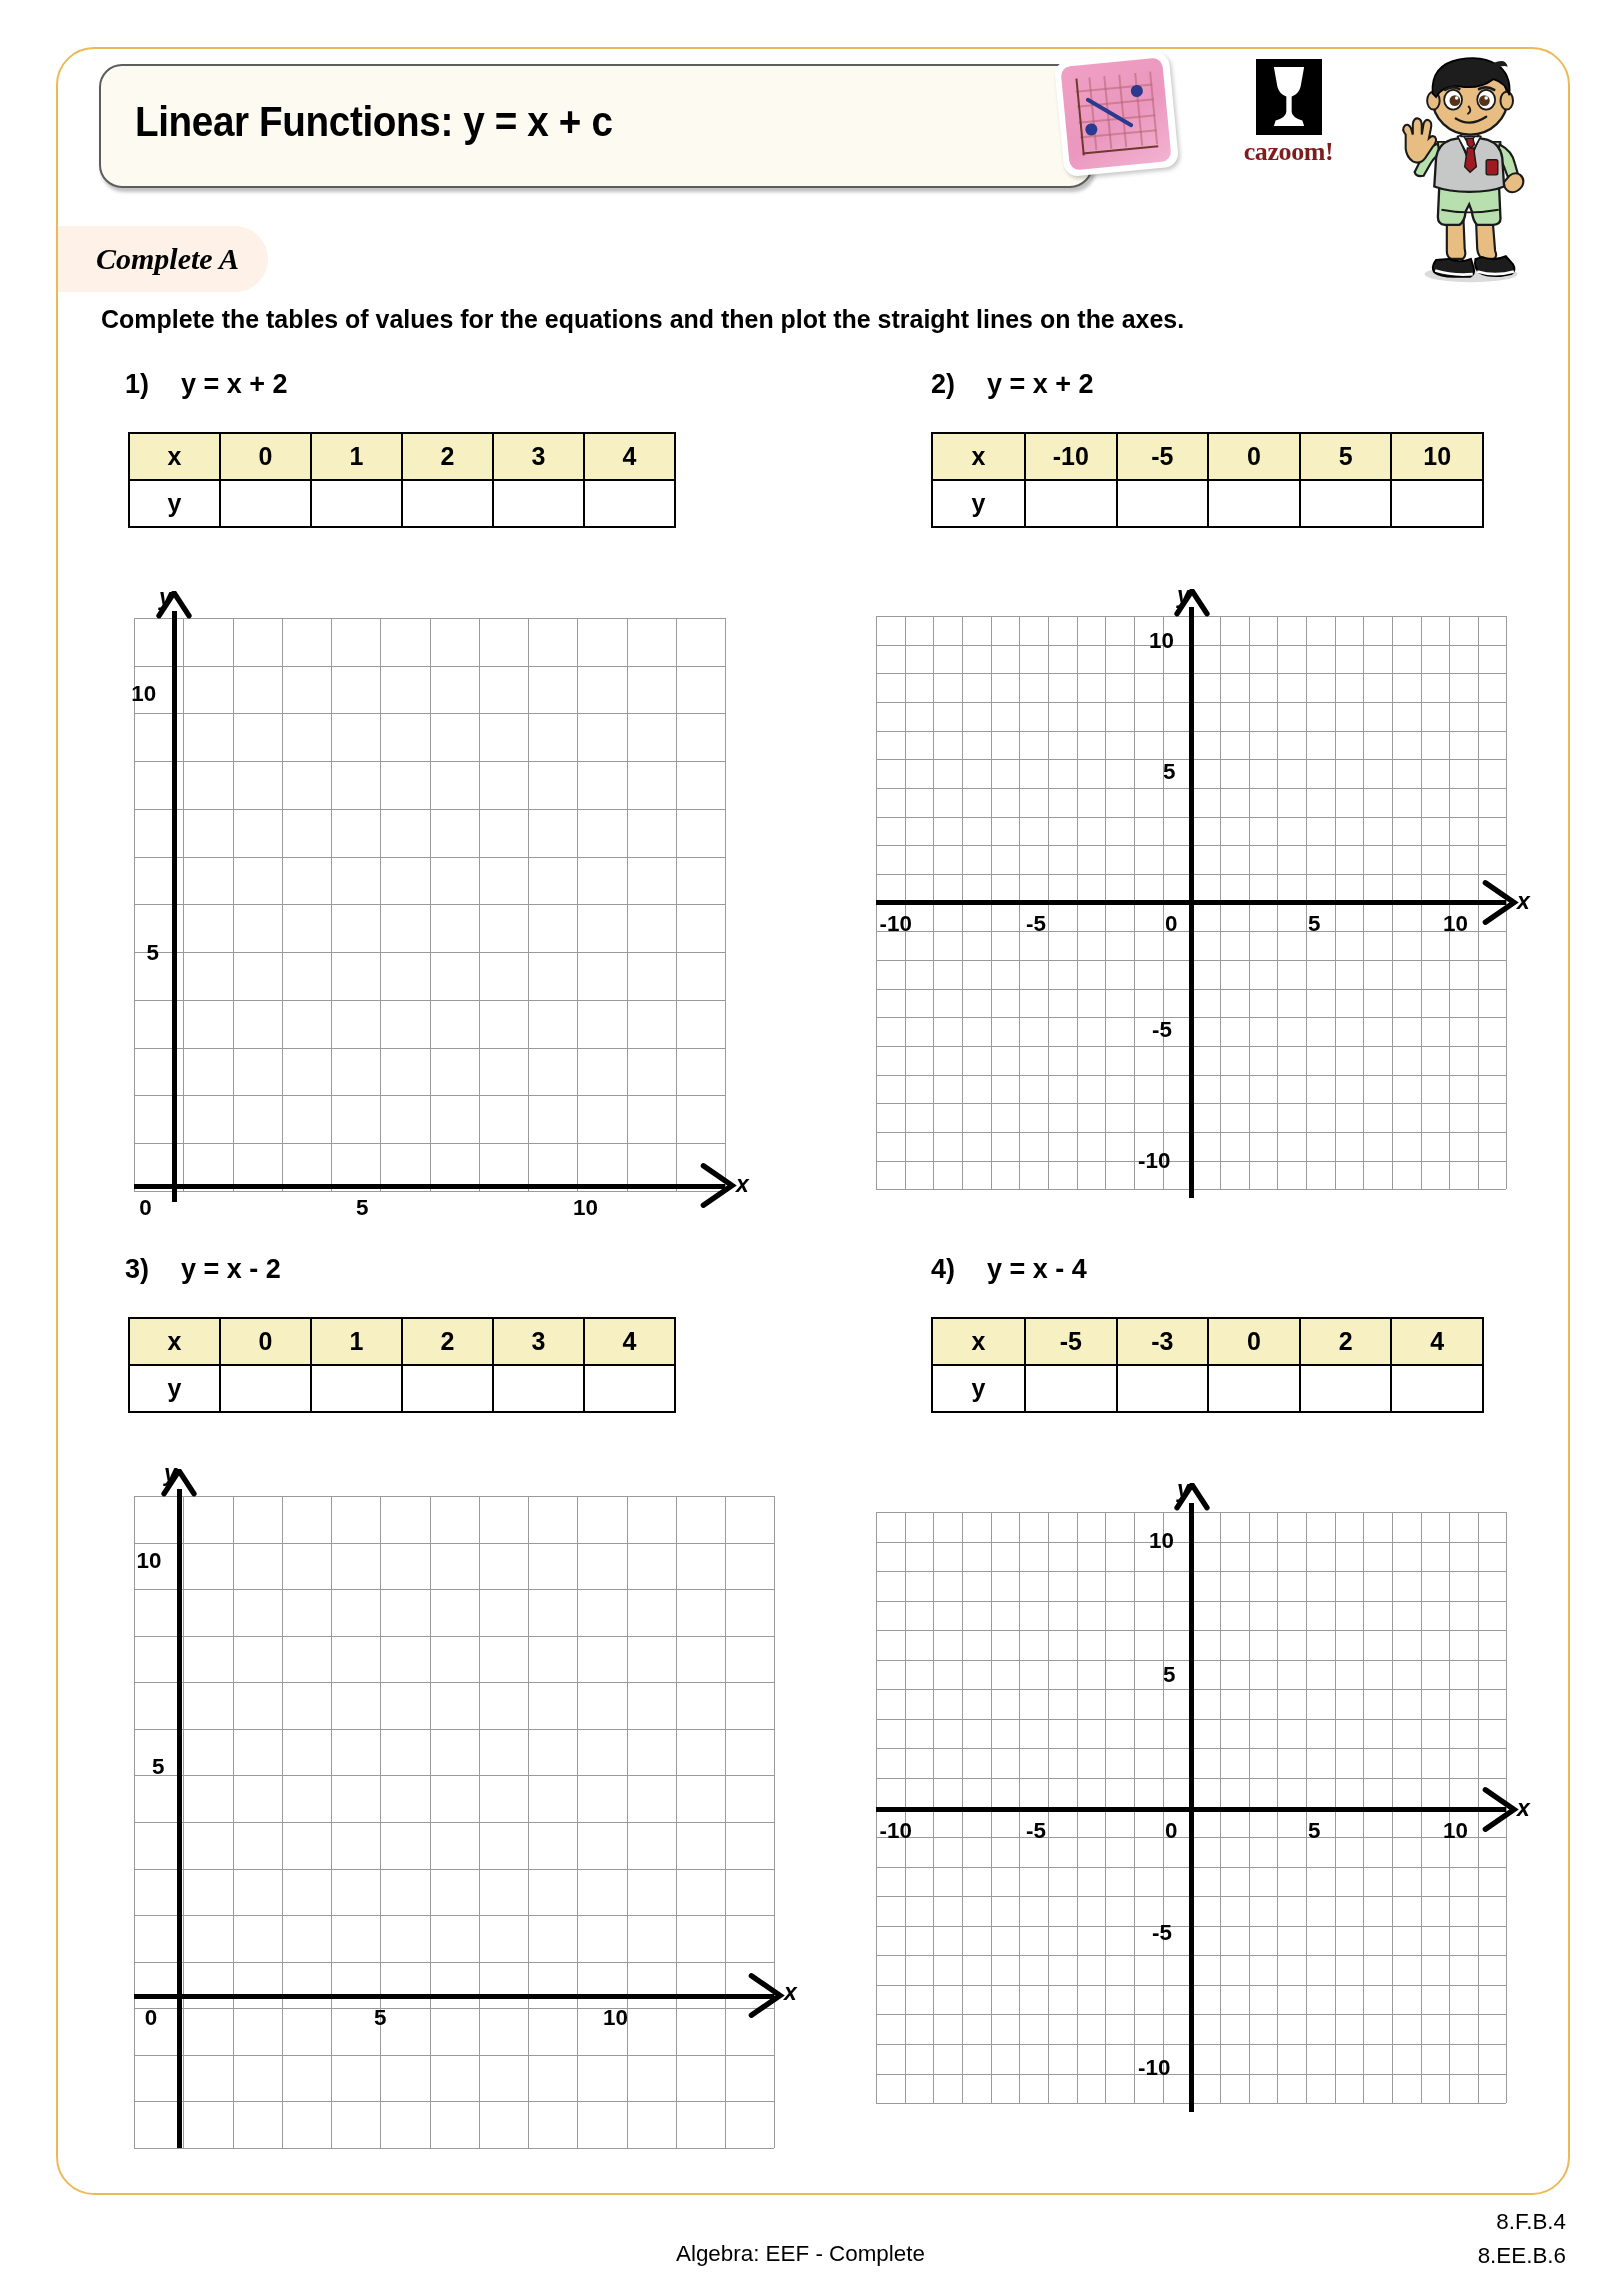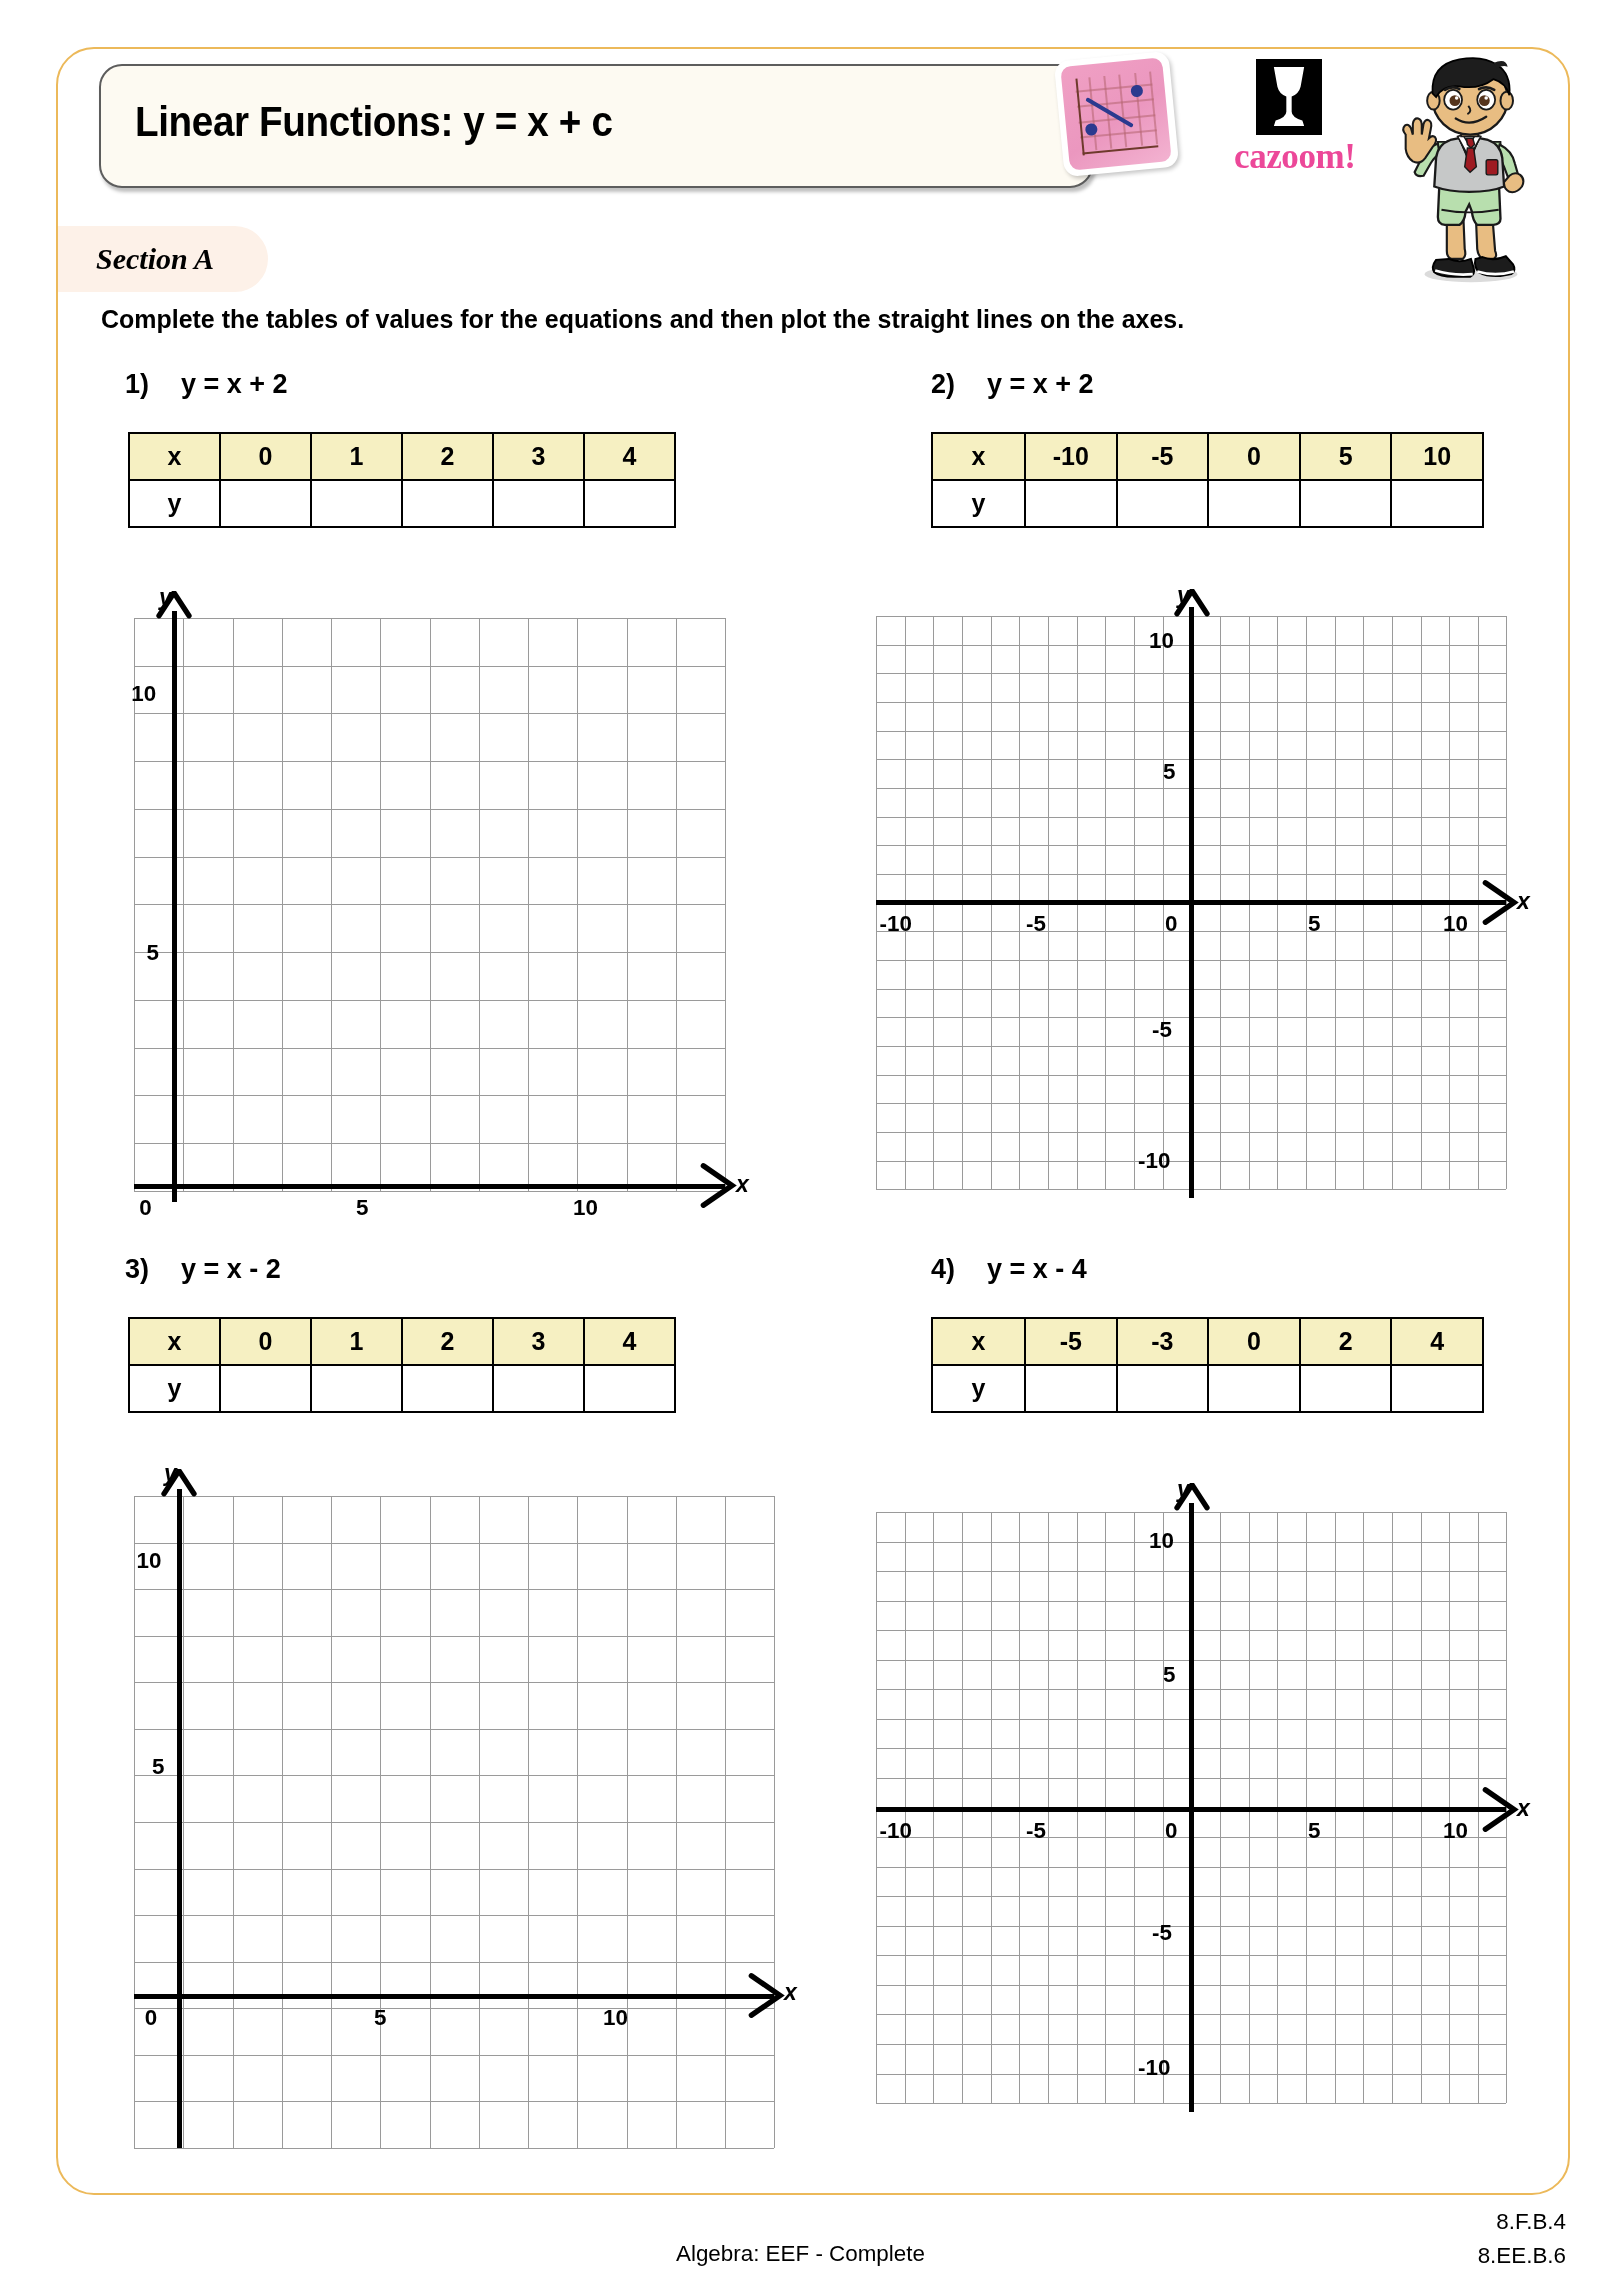--- a/index.html
+++ b/index.html
@@ -106,23 +106,23 @@
     background: #000000;
     position: relative;
   }
   #logo-goblet {
     position: absolute; left: 50%; top: 6.3px; transform: translateX(-50%);
     width: 41px; height: 63px;
   }
   #logo-word {
     font-family: "Liberation Serif", serif;
     font-weight: bold;
-    font-size: 35px;
+    font-size: 26px;
     letter-spacing: -0.4px;
-    color: #ec4899;
+    color: #7f1d1d;
     margin-top: 1.8px;
   }
 
   
   #mascot { position: absolute; left: 1386px; top: 52px; width: 161px; height: 235px; }
 
   
   #section-banner {
     position: absolute;
     left: 58px;
@@ -302,21 +302,21 @@
   <circle cx="77" cy="54" r="6" fill="#55341c"></circle>
   <circle cx="110" cy="54" r="6" fill="#55341c"></circle>
   <circle cx="79" cy="51" r="2" fill="#ffffff"></circle>
   <circle cx="112" cy="51" r="2" fill="#ffffff"></circle>
 
   <path d="M92,60 Q97,66 91,69" stroke="#1a1a1a" stroke-width="2.2" fill="none"></path>
   <path d="M78,74 Q94,84 112,72" stroke="#1a1a1a" stroke-width="2.6" fill="none" stroke-linecap="round"></path>
 </svg>
 
 <div id="section-banner">
-  <div id="section-label">Section A</div>
+  <div id="section-label">Complete A</div>
 </div>
 
 <div id="instruction">Complete the tables of values for the equations and then plot the straight lines on the axes.</div>
 
 <div class="question" style="left:125px; top:369px;">
   <div class="q-head">
     <span class="q-num">1)</span><span class="q-eq">y = x + 2</span>
   </div>
 </div>
 

